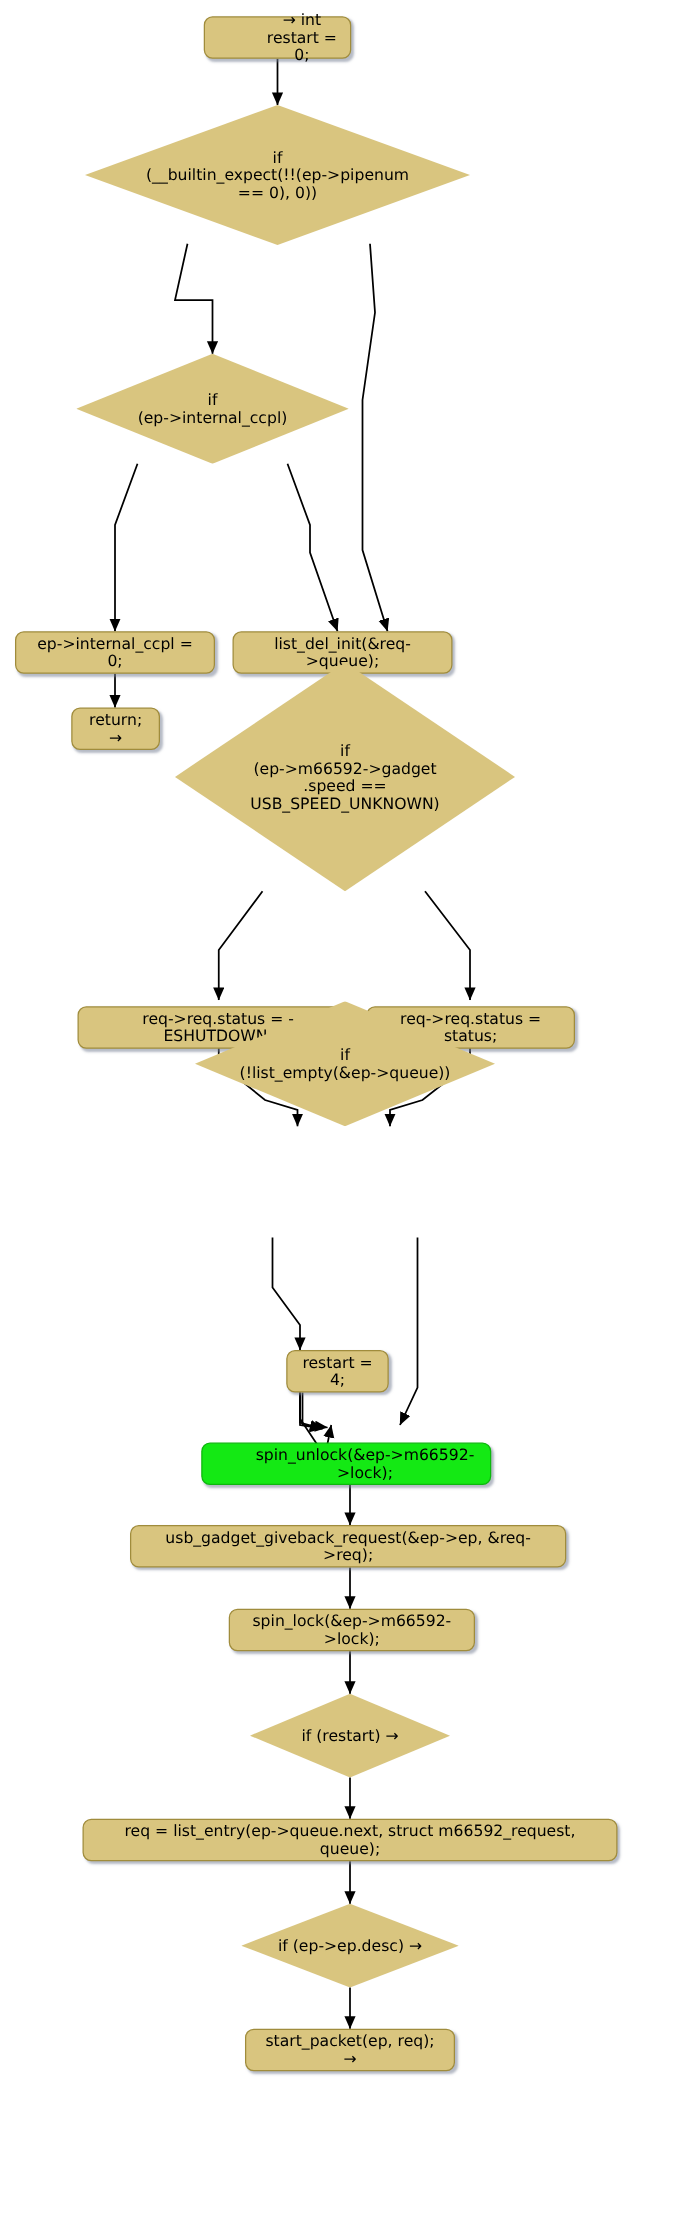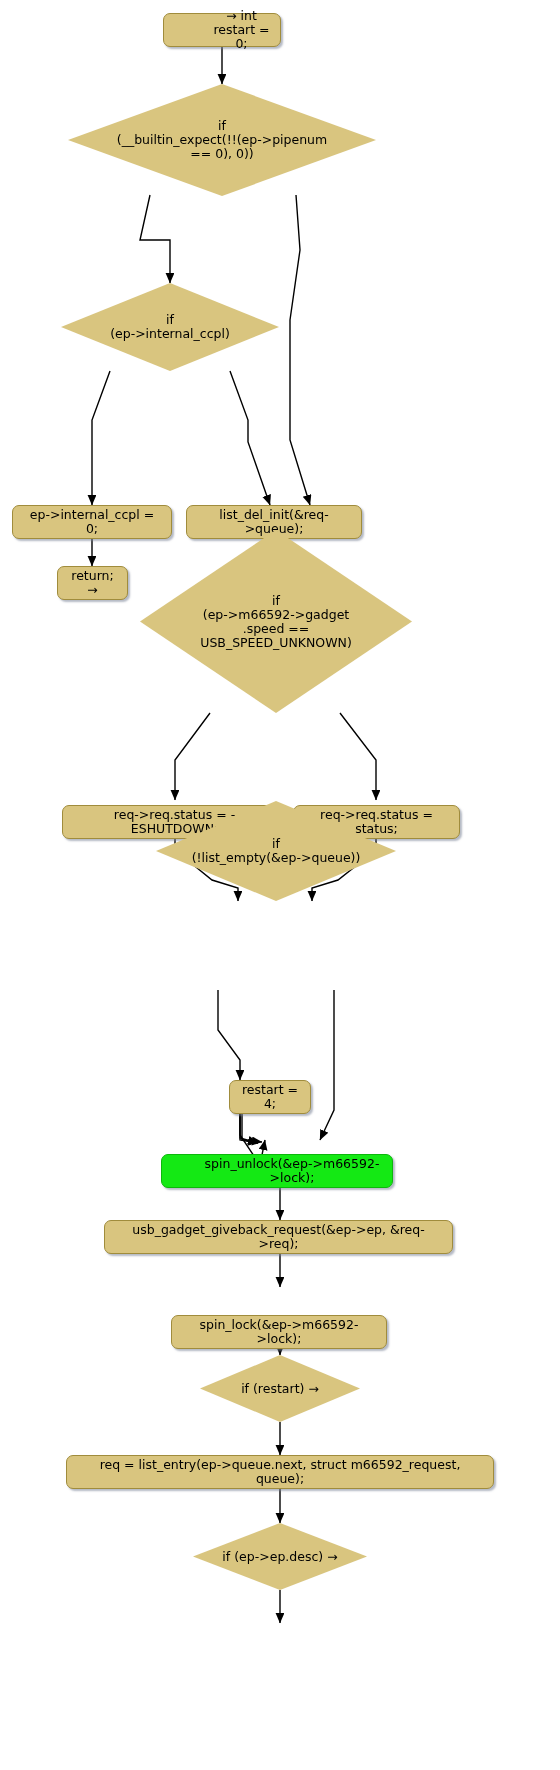--- a/index.html
+++ b/index.html
@@ -167,30 +167,33 @@
   </div>
 
   <div class="node rect green" style="left:161px;top:1154px;width:232px;height:34px;padding-left:39px;">
     <span>spin_unlock(&amp;ep-&gt;m66592-&gt;lock);</span>
   </div>
 
   <div class="node rect" style="left:104px;top:1220px;width:349px;height:34px;">
     <span>usb_gadget_giveback_request(&amp;ep-&gt;ep, &amp;req-&gt;req);</span>
   </div>
 
-  <div class="node rect" style="left:171px;top:1287px;width:216px;height:34px;margin-top:28px;">
+  <div class="node rect" style="left:183px;top:1287px;width:197px;height:34px;">
     <span>spin_lock(&amp;ep-&gt;m66592-&gt;lock);</span>
   </div>
 
   <div class="node diamond" style="left:200px;top:1355px;width:160px;height:67px;">
     <span class="dlabel">if (restart) →</span>
   </div>
 
   <div class="node rect" style="left:66px;top:1455px;width:428px;height:34px;">
     <span>req = list_entry(ep-&gt;queue.next, struct m66592_request, queue);</span>
   </div>
 
   <div class="node diamond" style="left:193px;top:1523px;width:174px;height:67px;">
     <span class="dlabel">if (ep-&gt;ep.desc) →</span>
   </div>
 
+  <div class="node rect" style="left:196px;top:1623px;width:168px;height:34px;">
+    <span>start_packet(ep, req); →</span>
+  </div>
 
 </div>
 
 </body></html>

